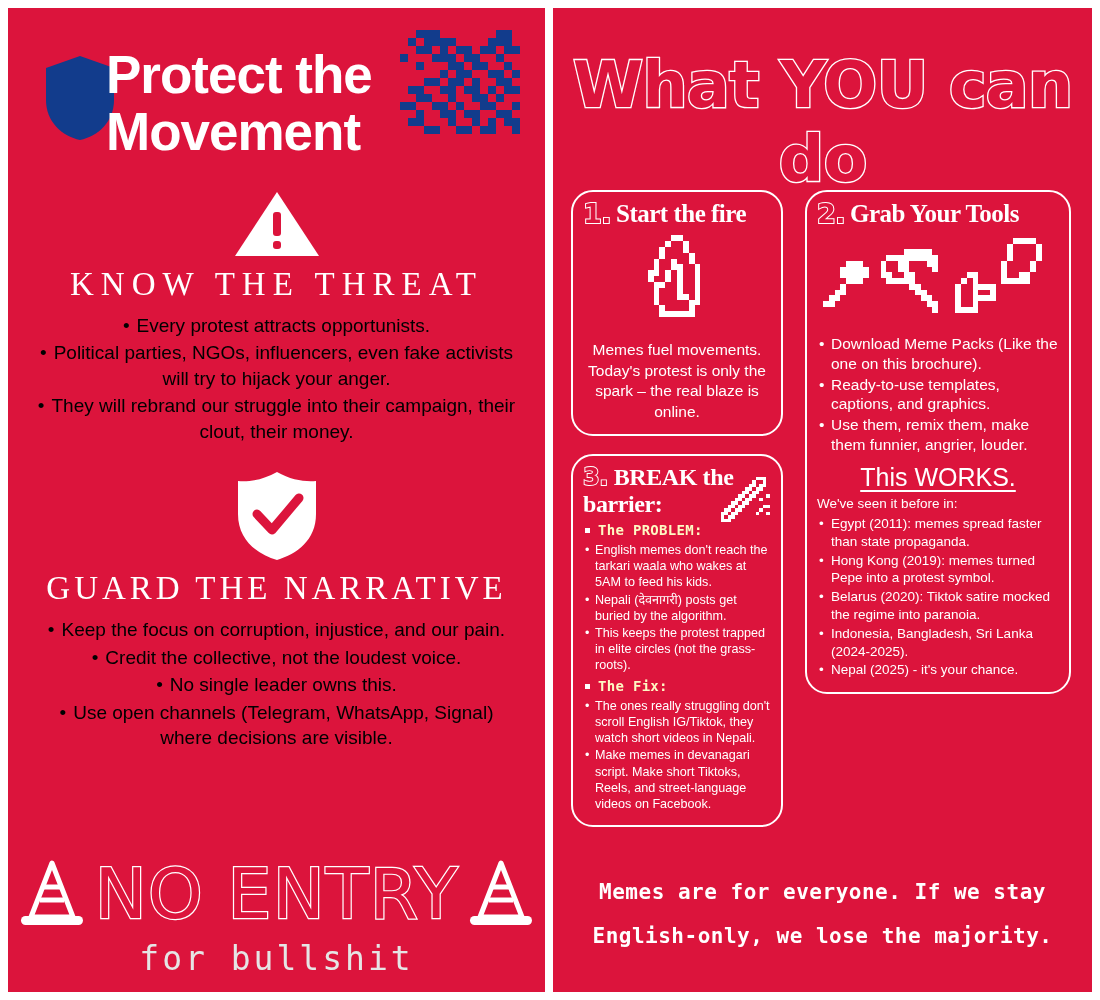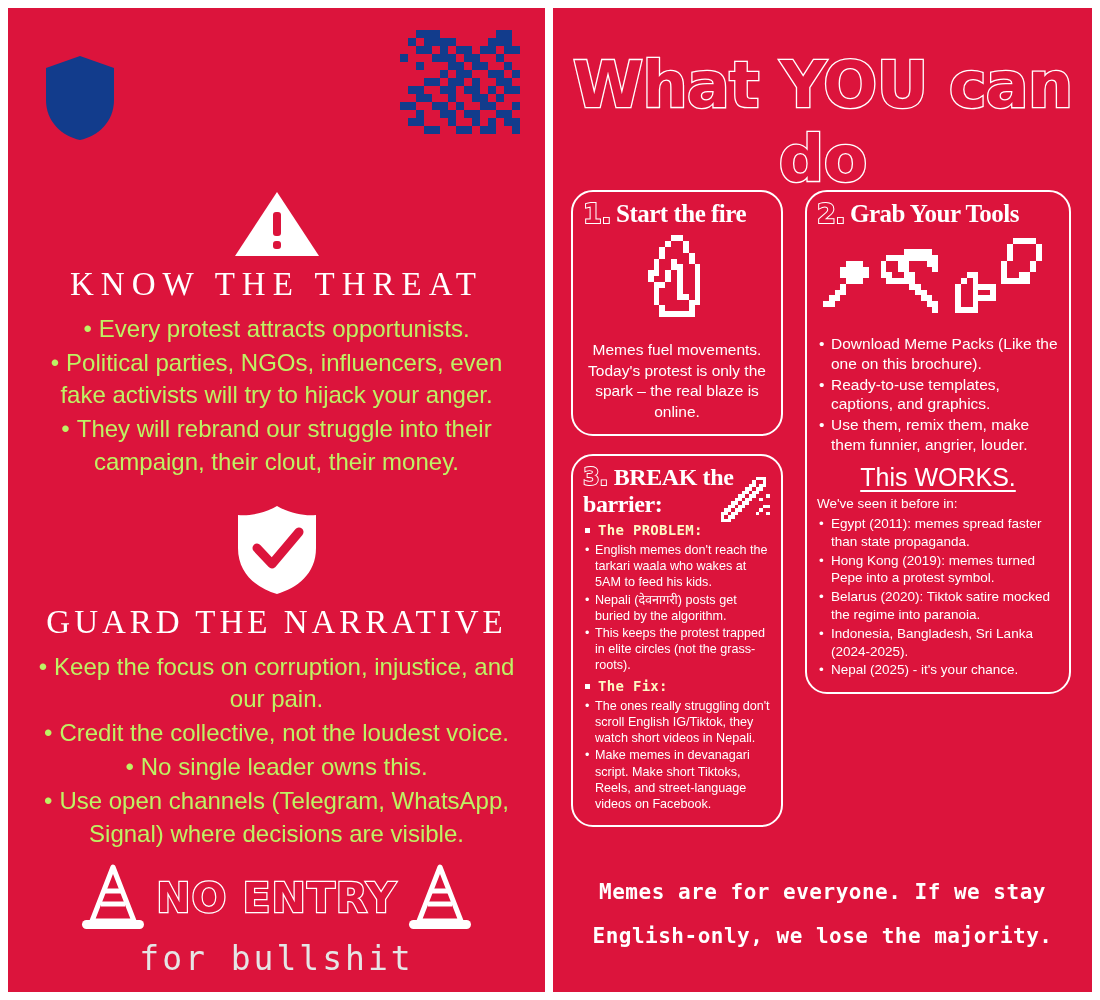--- a/index.html
+++ b/index.html
@@ -57,22 +57,22 @@
     letter-spacing:4px;
     font-weight:normal;
     margin:8px 0 10px;
   }
   .section-head.spaced{letter-spacing:7px;}
 
   .bullets{
     list-style:none;
     margin:8px 22px;
     padding:0;
-    color:#bef264;
-    font-size:24px;
+    color:#000000;
+    font-size:19px;
     line-height:1.34;
     text-align:center;
   }
   .bullets li{
     position:relative;
     margin:0 0 2px;
     padding:0 6px;
   }
   .bullets li .bdot{margin-right:7px;}
 
@@ -80,22 +80,22 @@
     position:absolute;
     left:0;right:0;
     bottom:14px;
     text-align:center;
   }
   .noentry-row{
     display:flex;align-items:center;justify-content:center;gap:6px;
   }
   .noentry-text{
     font-family:"DejaVu Sans", sans-serif;
-    font-weight:bold;
-    font-size:41px;
+    font-weight:normal;
+    font-size:70px;
     letter-spacing:1px;
     color:#DC143C;
     -webkit-text-stroke:2.4px #ffffff;
     paint-order:stroke fill;
   }
   .bullshit{
     margin-top:4px;
     font-family:"DejaVu Sans Mono", monospace;
     font-size:33px;
     color:#e5e5e5;
@@ -300,20 +300,21 @@
             <rect x="9" y="11" width="1" height="1"></rect>
             <rect x="11" y="11" width="1" height="1"></rect>
             <rect x="13" y="11" width="2" height="1"></rect>
           <rect x="3" y="12" width="2" height="1"></rect>
             <rect x="7" y="12" width="2" height="1"></rect>
             <rect x="10" y="12" width="2" height="1"></rect>
             <rect x="14" y="12" width="1" height="1"></rect>
         </g>
       </svg>
 
+      <div class="hdr-title">Protect the Movement</div>
     </div>
 
     <svg class="warn-icon" viewBox="0 0 86 68">
       <path d="M43 2 L85 66 H1 Z" fill="#ffffff"></path>
       <rect x="39" y="22" width="8" height="24" rx="3" fill="#DC143C"></rect>
       <rect x="39" y="51" width="8" height="8" rx="3" fill="#DC143C"></rect>
     </svg>
 
     <div class="section-head spaced">KNOW THE THREAT</div>
 

